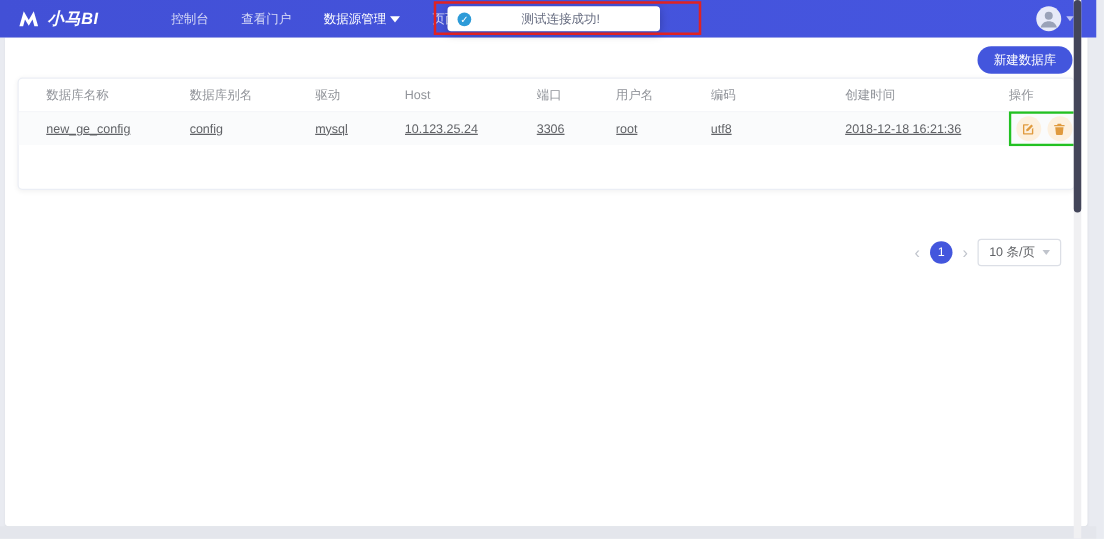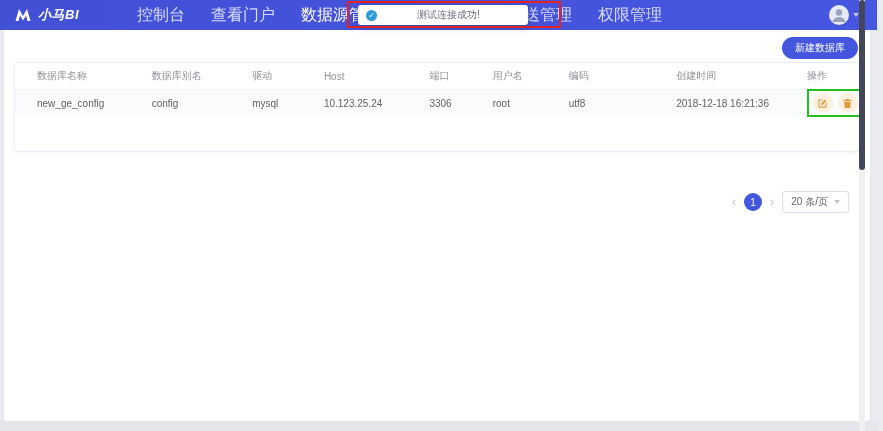--- a/index.html
+++ b/index.html
@@ -7,21 +7,21 @@
     font-family:"Liberation Sans","DejaVu Sans",sans-serif; background:#e9ebf1; }
   .page { position:relative; width:865px; height:431px; }
 
   
   .header { position:absolute; left:0; top:0; width:877px; height:30px;
     background:linear-gradient(90deg,#4250d6,#4656e0); display:flex; align-items:center; z-index:5; }
   .brand { display:flex; align-items:center; margin-left:14px; gap:6px; }
   .brand svg { display:block; }
   .brand-name { color:#fff; font-size:13px; font-weight:bold; letter-spacing:.5px; font-style:italic; }
   .nav { display:flex; align-items:center; margin-left:58px; gap:26px; }
-  .nav-item { color:rgba(255,255,255,.78); font-size:16px; cursor:pointer; white-space:nowrap;
+  .nav-item { color:rgba(255,255,255,.78); font-size:10px; cursor:pointer; white-space:nowrap;
     display:flex; align-items:center; gap:3px;justify-content:flex-end; }
   .nav-item.active { color:#fff; font-weight:normal; }
   .caret { width:0; height:0; border-left:4px solid transparent; border-right:4px solid transparent;
     border-top:5px solid #fff; margin-top:1px; }
   .avatar-wrap { position:absolute; right:18px; top:5px; display:flex; align-items:center; gap:4px; }
   .avatar { width:20px; height:20px; border-radius:50%; background:#e7eaf8; display:flex;
     align-items:center; justify-content:center; overflow:hidden; }
   .chev-down { width:0; height:0; border-left:3.5px solid transparent; border-right:3.5px solid transparent;
     border-top:4px solid rgba(255,255,255,.65); }
 
@@ -49,21 +49,21 @@
     font-family:inherit; }
 
   
   .card { position:absolute; left:10px; top:32px; width:846px; height:90px; background:#fff;
     border:1px solid #ebeef5; border-radius:4px; box-shadow:0 1px 4px rgba(0,0,0,.05); }
   .t-row { display:flex; width:100%; align-items:center; }
   .t-head { height:27px; border-bottom:1px solid #f2f3f7; }
   .t-body-row { height:26px; background:#fafbfc; }
   .th,.td { font-size:10px; overflow:hidden; white-space:nowrap; }
   .th { color:#909399; }
-  .td { color:#606266; }
+  .td { color:#606266;text-decoration:underline; }
   .th:nth-child(1),.td:nth-child(1){ flex:0 0 16.2%; padding-left:22px; }
   .th:nth-child(2),.td:nth-child(2){ flex:0 0 11.9%; }
   .th:nth-child(3),.td:nth-child(3){ flex:0 0 8.5%; }
   .th:nth-child(4),.td:nth-child(4){ flex:0 0 12.5%; }
   .th:nth-child(5),.td:nth-child(5){ flex:0 0 7.5%; }
   .th:nth-child(6),.td:nth-child(6){ flex:0 0 9.0%; }
   .th:nth-child(7),.td:nth-child(7){ flex:0 0 8.0%; }
   .th:nth-child(8),.td:nth-child(8){ flex:0 0 15.5%;margin-left:40px; }
   .th:nth-child(9),.td:nth-child(9){ flex:1; }
   .actions-wrap { display:inline-flex; gap:5px; padding:2px 4px; border:2px solid #22c122; }
@@ -191,21 +191,21 @@
     </svg>
                 </button>
               </div></div>
           </div>
         </div>
       <div class="pagination">
         <span class="pg-arrow">‹</span>
         <span class="pg-num">1</span>
         <span class="pg-arrow">›</span>
         <span class="pg-size">
-          <span>20 条/页</span>
+          <span>10 条/页</span>
           <span class="chev"></span>
         </span>
       </div>
     </div>
   </div>
 
   <div class="scrollbar">
     <div class="scroll-thumb"></div>
   </div>
   <div class="bottom-strip"></div>

